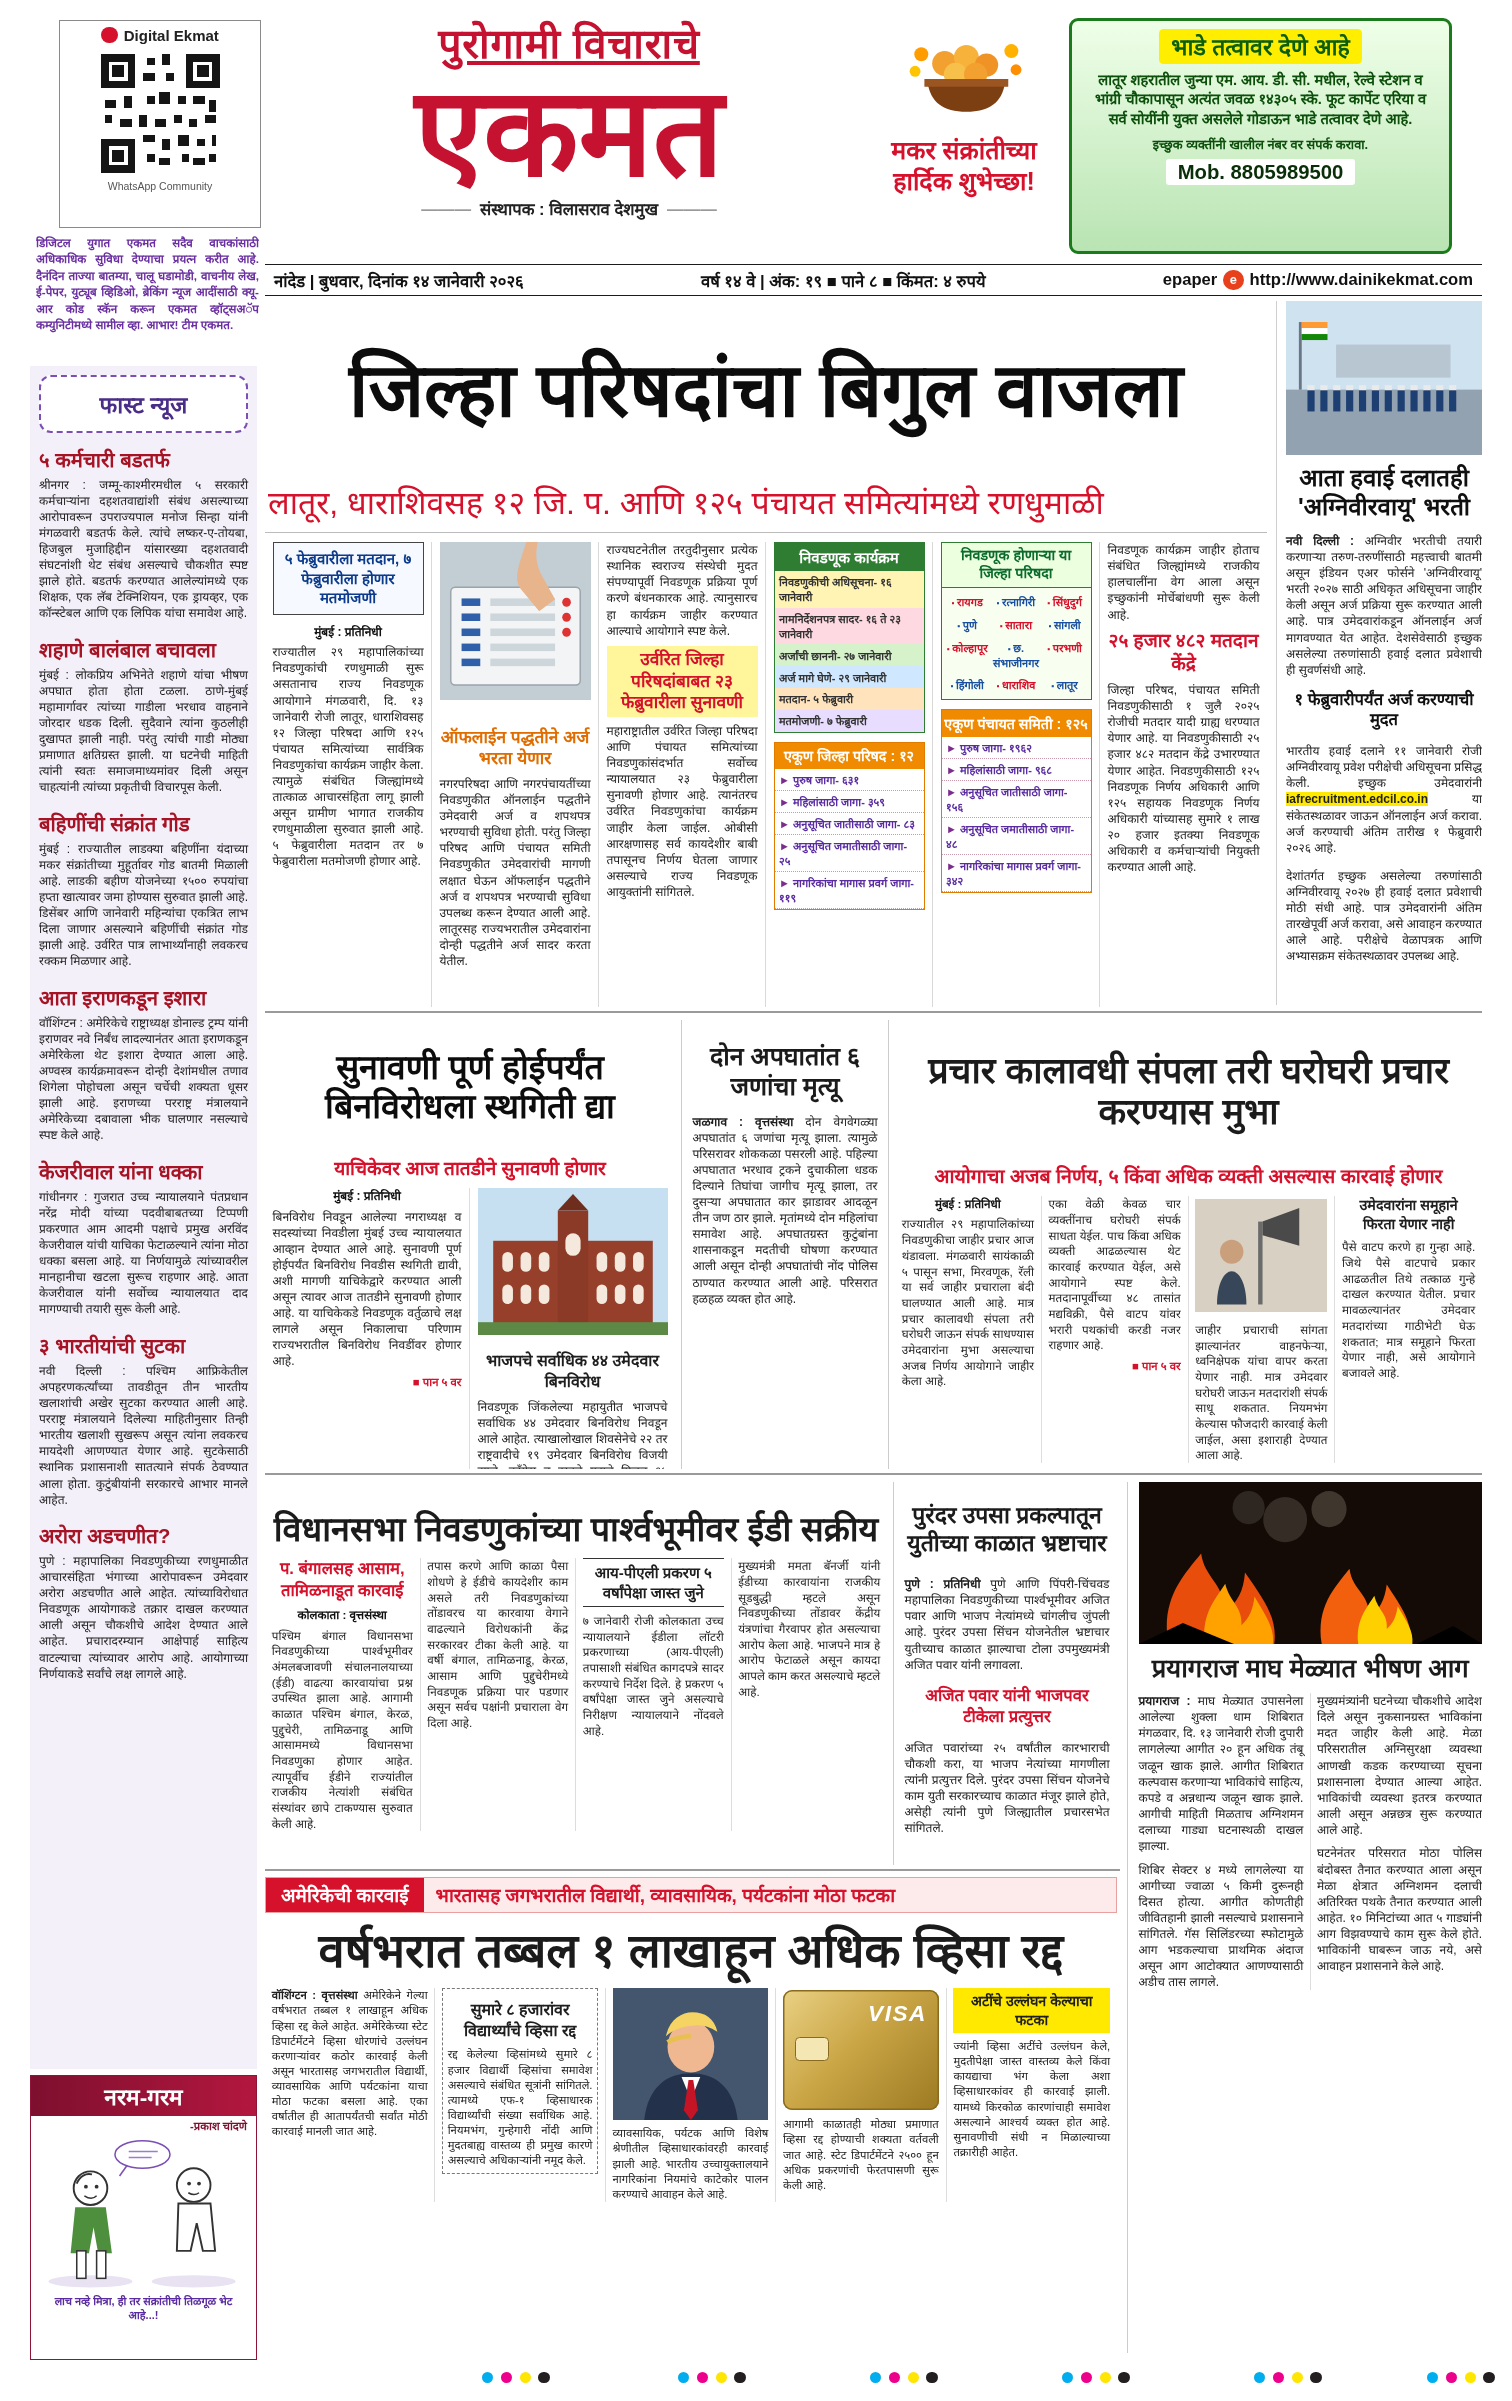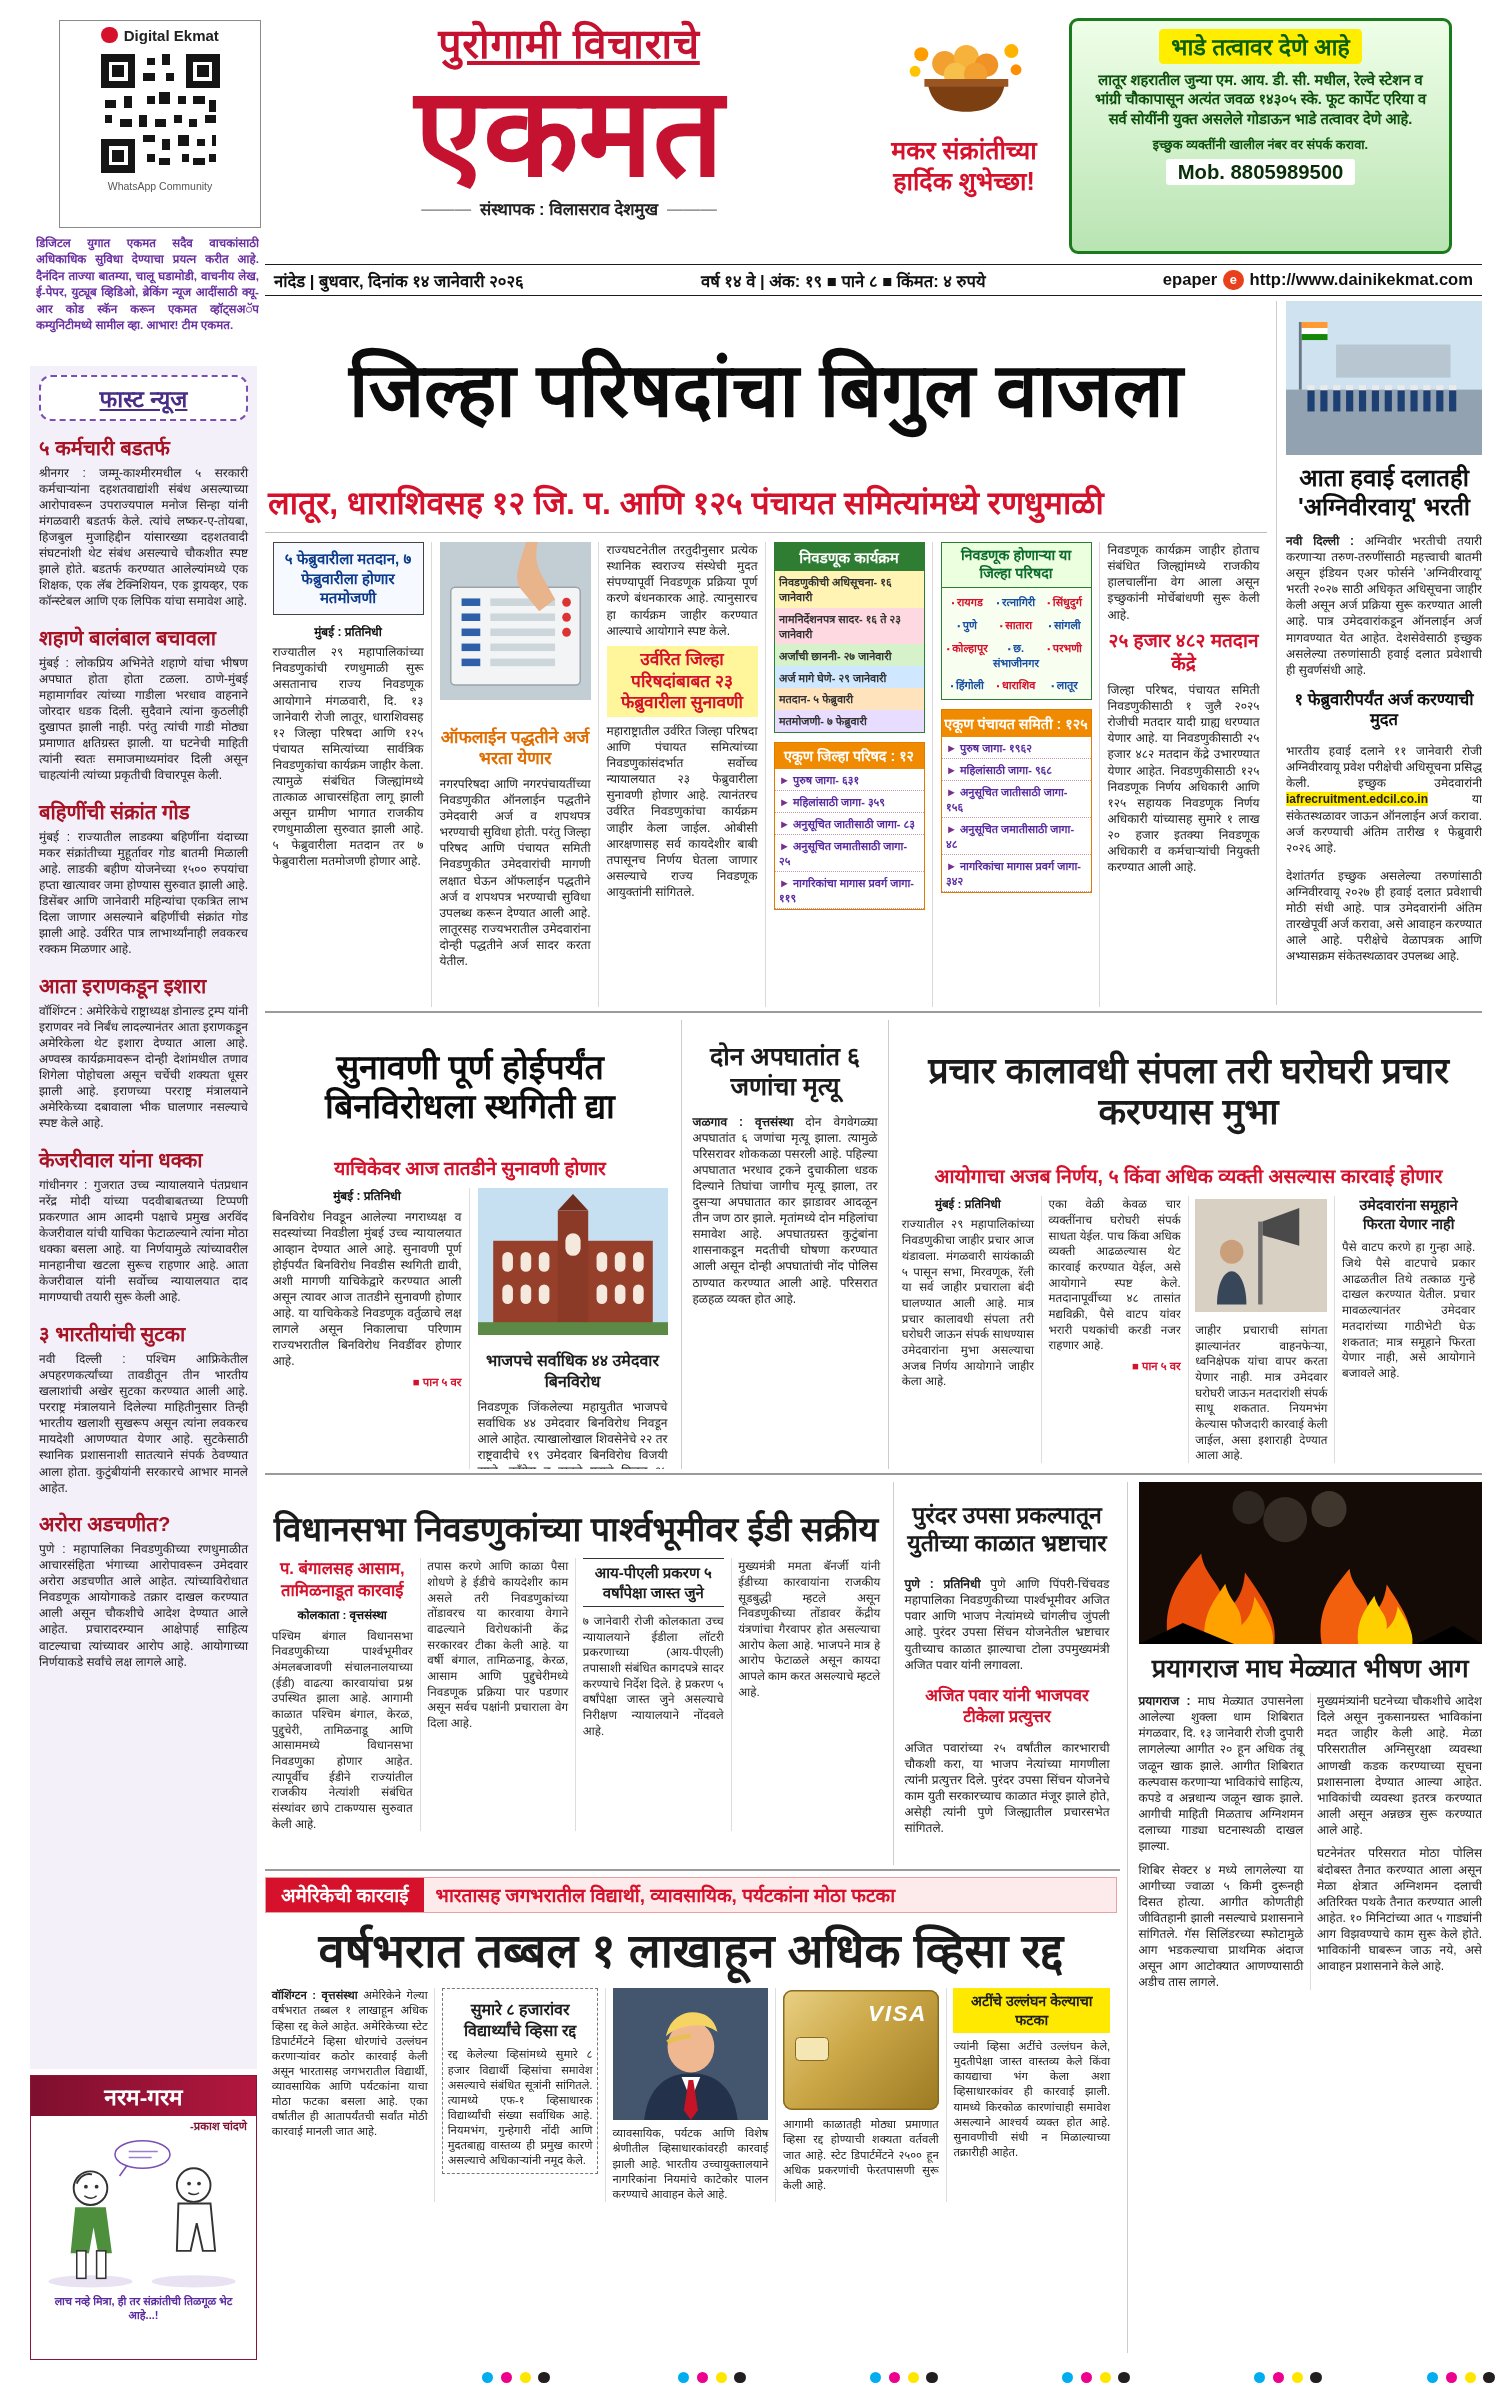--- a/index.html
+++ b/index.html
@@ -32,39 +32,39 @@
         border-bottom:1.9px solid #1b1b1b;display:flex;align-items:center;justify-content:space-between;
         padding:0 9px;box-sizing:border-box;font-size:16.6px;font-weight:700;color:#111;}
   .dl-right{display:flex;align-items:center;gap:6px;}
   .ep-logo{width:20.3px;height:20.3px;border-radius:50%;background:#e8401c;color:#fff;font-weight:800;display:flex;
         align-items:center;justify-content:center;}
   .ep-logo:after{content:"e";font-size:12.8px;}
   
   .sidebar{position:absolute;left:30px;top:366px;width:227px;height:1703px;background:#f4f0fa;
         padding:9px 9px;box-sizing:border-box;overflow:hidden;}
   .fn-header{border:2.3px dashed #7b4fb5;border-radius:12px;background:#fff;color:#4a2d87;font-weight:800;
-        font-size:23px;text-align:center;padding:5px;margin-bottom:12px;text-decoration:underline;}
+        font-size:23px;text-align:center;padding:11px;margin-bottom:12px;}
   .fn-item{margin-bottom:13.6px;}
   .fn-title{color:#a51325;font-weight:800;font-size:20.3px;margin-bottom:3.8px;}
   .fn-body{font-size:12.4px;line-height:1.38;color:#2a2a2a;text-align:justify;}
   .cartoon-box{position:absolute;left:30px;top:2075px;width:227px;height:285px;border:1.9px solid #8e1538;
         background:#fff;box-sizing:border-box;overflow:hidden;}
   .ct-head{background:linear-gradient(90deg,#7e0f2e,#b3173f);color:#fff;font-weight:800;font-size:22.6px;text-align:center;padding:4.5px;}
   .ct-byline{text-align:right;font-size:11.3px;color:#7e0f2e;padding:1.5px 9px;font-weight:700;}
   .ct-art{display:block;margin:0 auto;width:214px;height:158px;}
   .ct-caption{font-size:11px;color:#5a2ca0;text-align:center;padding:1.5px 7.5px;font-weight:600;line-height:1.3;}
   
   .jbody{font-size:12px;line-height:1.34;text-align:justify;color:#1e1e1e;}
   .dl-line{display:block;text-align:center;font-weight:800;margin-bottom:4.5px;color:#111;}
   .more{color:#d6112b;font-weight:800;font-size:11.3px;text-align:right;margin-top:6px;}
   .hrule{position:absolute;height:1.5px;background:#9a9a9a;}
   
   #lead{position:absolute;left:265px;top:301px;width:1002px;height:706px;overflow:hidden;}
   .lead-h1{font-size:75px;font-weight:900;color:#0c0c0c;text-align:center;line-height:1.05;}
-  .lead-sub{font-size:32px;font-weight:700;color:#d6112b;margin:0 3px 9px;}
+  .lead-sub{font-size:32px;font-weight:400;color:#d6112b;margin:0 3px 9px;}
   .lead-cols{display:grid;grid-template-columns:repeat(6,1fr);border-top:1.1px solid #bbb;padding-top:9px;height:542px;overflow:hidden;}
   .lcol{padding:0 7.5px;border-right:0.8px solid #d9d9d9;}
   .lcol:last-child{border-right:none;}
   .inset{border:1.9px solid #444;color:#0c3b8c;font-weight:800;font-size:15px;text-align:center;
         padding:6px 4.5px;margin-bottom:9px;background:#f6f9ff;line-height:1.3;}
   .photo{width:100%;height:158px;margin-bottom:7.5px;}
   .offline-title{color:#e06d00;font-weight:800;font-size:17.3px;text-align:center;line-height:1.25;margin:15px 0 6px;}
   .c3sub{color:#d6112b;font-weight:800;font-size:17.3px;text-align:center;margin:7.5px 0 6px;background:#fff59a;padding:3px 1.5px;line-height:1.25;}
   .program{border:1.5px solid #2e7d32;margin-bottom:9px;}
   .program-head{background:#2e7d32;color:#fff;font-weight:800;text-align:center;font-size:15px;padding:3.8px 1.5px;}

